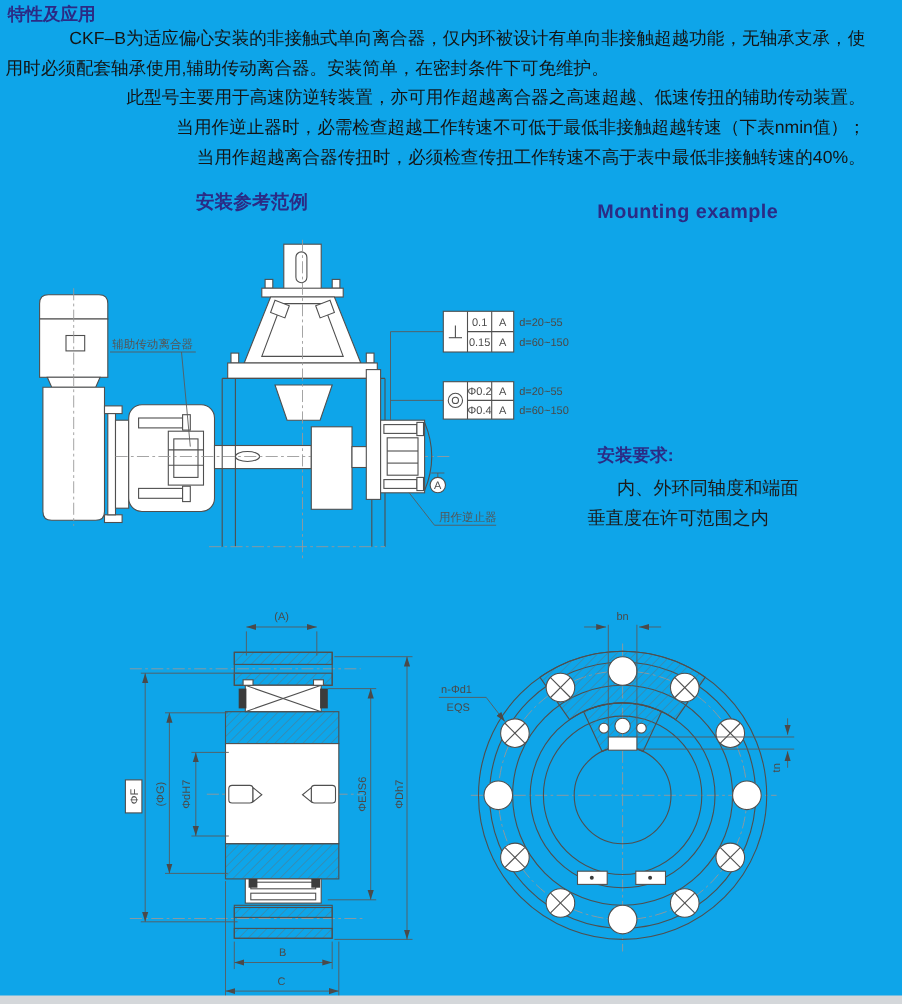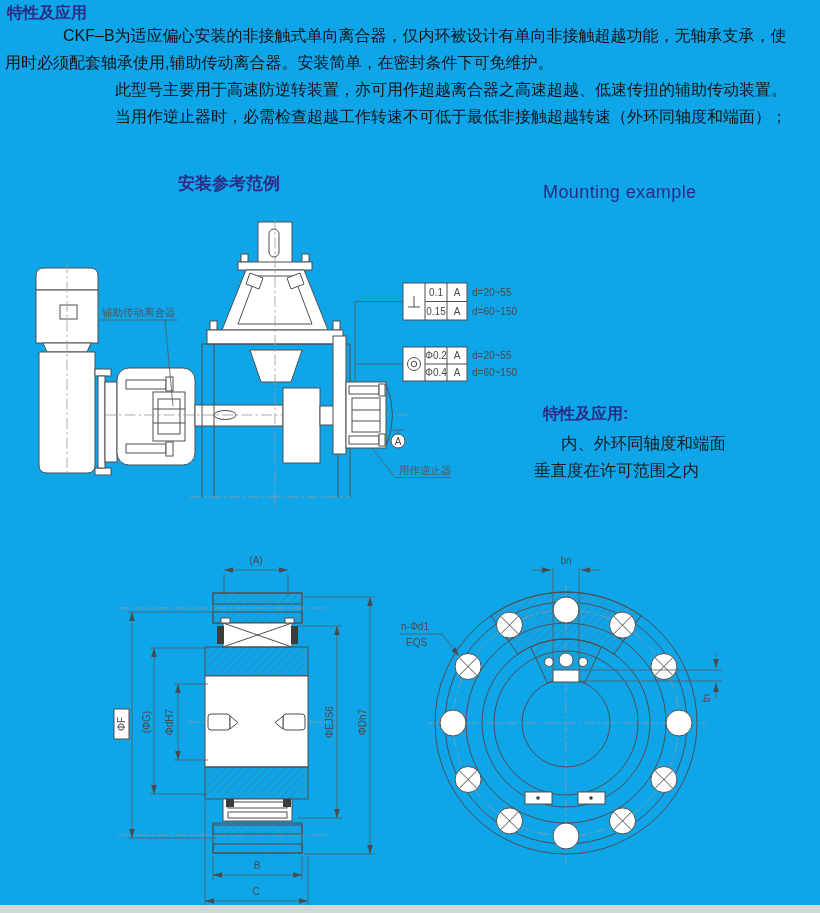--- a/index.html
+++ b/index.html
@@ -4,21 +4,21 @@
 <style>
   html,body{margin:0;padding:0;background:#fff;}
   .page{position:relative;width:820px;height:913px;background:#0ea5e9;overflow:hidden;
         font-family:"Liberation Sans","DejaVu Sans",sans-serif;}
   h1,h2,p{margin:0;padding:0;}
   .title{position:absolute;left:7px;top:3px;font-size:16px;font-weight:bold;color:#2b2b85;}
   .intro{position:absolute;left:5px;top:22px;width:782px;font-size:16px;line-height:27px;color:#141414;}
   .intro p.first{text-indent:58px;}
   .intro p.next{text-indent:32px;text-align:right;}
   .h-cn{position:absolute;left:178px;top:172px;font-size:17px;font-weight:bold;color:#2b2b85;}
-  .h-en{position:absolute;left:543px;top:182px;font-size:18px;font-weight:normal;color:#2b2b85;letter-spacing:.4px;}
+  .h-en{position:absolute;left:543px;top:182px;font-size:18px;font-weight:bold;color:#2b2b85;letter-spacing:.4px;}
   .svg-mounting{position:absolute;left:10px;top:210px;}
   .svg-dims{position:absolute;left:90px;top:538px;}
   .req{position:absolute;left:534px;top:404px;color:#1c1c1c;}
   .req-h{font-size:16px;font-weight:bold;color:#2b2b85;margin-left:9px;}
   .req-l1{font-size:16.5px;margin-left:27px;margin-top:8px;text-align:center;}
   .req-l2{font-size:16.5px;margin-top:5px;}
   .footer-bar{position:absolute;left:0;top:905px;width:820px;height:8px;background:#d4d7da;}
   
   .ln{stroke:#4f4f4f;stroke-width:1;fill:none;}
   .fw{fill:#fff;stroke:#4f4f4f;stroke-width:1;}
@@ -32,21 +32,22 @@
 </head>
 <body>
 
 <div class="page">
 
   <h1 class="title">特性及应用</h1>
 
   <div class="intro">
     <p class="first">CKF–B为适应偏心安装的非接触式单向离合器，仅内环被设计有单向非接触超越功能，无轴承支承，使用时必须配套轴承使用,辅助传动离合器。安装简单，在密封条件下可免维护。</p>
     <p class="next">此型号主要用于高速防逆转装置，亦可用作超越离合器之高速超越、低速传扭的辅助传动装置。</p>
-    <p class="next">当用作逆止器时，必需检查超越工作转速不可低于最低非接触超越转速（外环同轴度和端面）；</p>
+    <p class="next">当用作逆止器时，必需检查超越工作转速不可低于最低非接触超越转速（下表nmin值）；</p>
+    <p class="next">当用作超越离合器传扭时，必须检查传扭工作转速不高于表中最低非接触转速的40%。</p>
   </div>
 
   <h2 class="h-cn">安装参考范例</h2>
   <h2 class="h-en">Mounting example</h2>
 
   <svg class="svg-mounting" width="810" height="310" viewBox="0 0 810 310" xmlns="http://www.w3.org/2000/svg">
 
     <g>
       <path class="fw" d="M26,80 V66 Q26,58 34,58 H80 Q88,58 88,66 V80 Z"></path>
       <rect class="fw" x="26" y="80" width="62" height="53"></rect>
@@ -171,21 +172,21 @@
       <text class="st" x="426" y="149">Φ0.2</text>
       <text class="st" x="447" y="149">A</text>
       <text class="st" x="426" y="166">Φ0.4</text>
       <text class="st" x="447" y="166">A</text>
       <text class="stl" x="462" y="149">d=20~55</text>
       <text class="stl" x="462" y="166">d=60~150</text>
     </g>
   </svg>
 
   <div class="req">
-    <div class="req-h">特性及应用:</div>
+    <div class="req-h">安装要求:</div>
     <div class="req-l1">内、外环同轴度和端面</div>
     <div class="req-l2">垂直度在许可范围之内</div>
   </div>
 
   <svg class="svg-dims" width="730" height="375" viewBox="0 0 730 375" xmlns="http://www.w3.org/2000/svg">
     <defs>
       <pattern id="h45" width="6" height="6" patternUnits="userSpaceOnUse" patternTransform="rotate(45)">
         <line x1="0" y1="0" x2="0" y2="6" stroke="#6a6a6a" stroke-width="0.7"></line>
       </pattern>
       <marker id="ar" viewBox="0 0 10 8" markerWidth="10" markerHeight="8" refX="9" refY="4" orient="auto-start-reverse" markerUnits="userSpaceOnUse">

